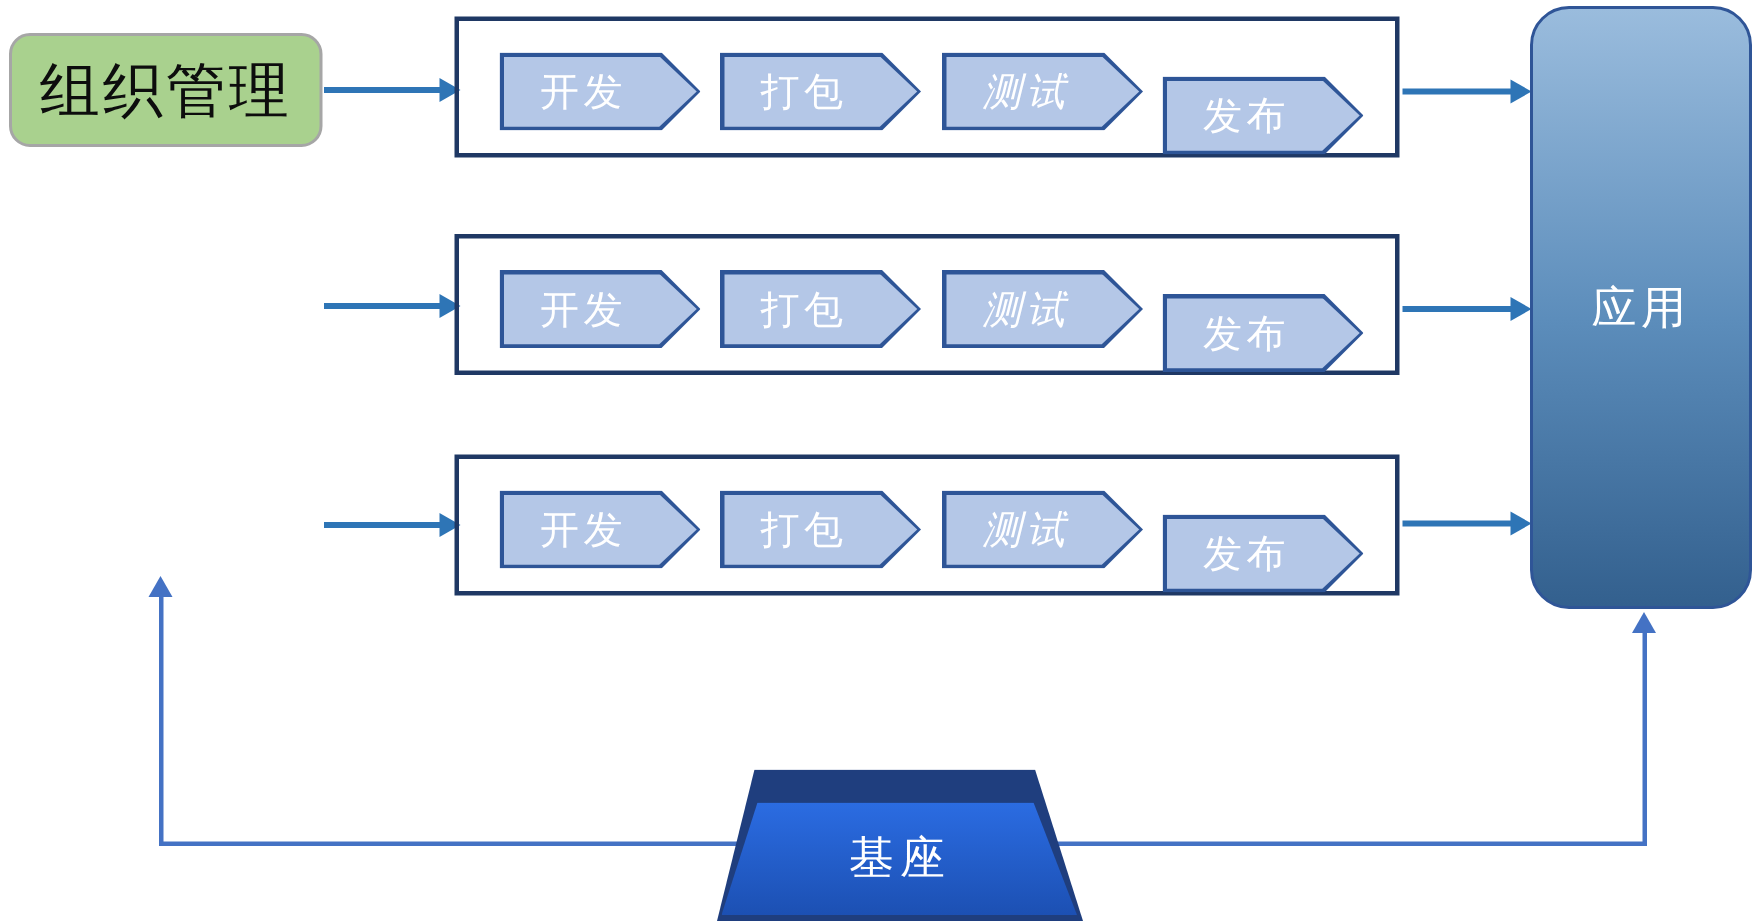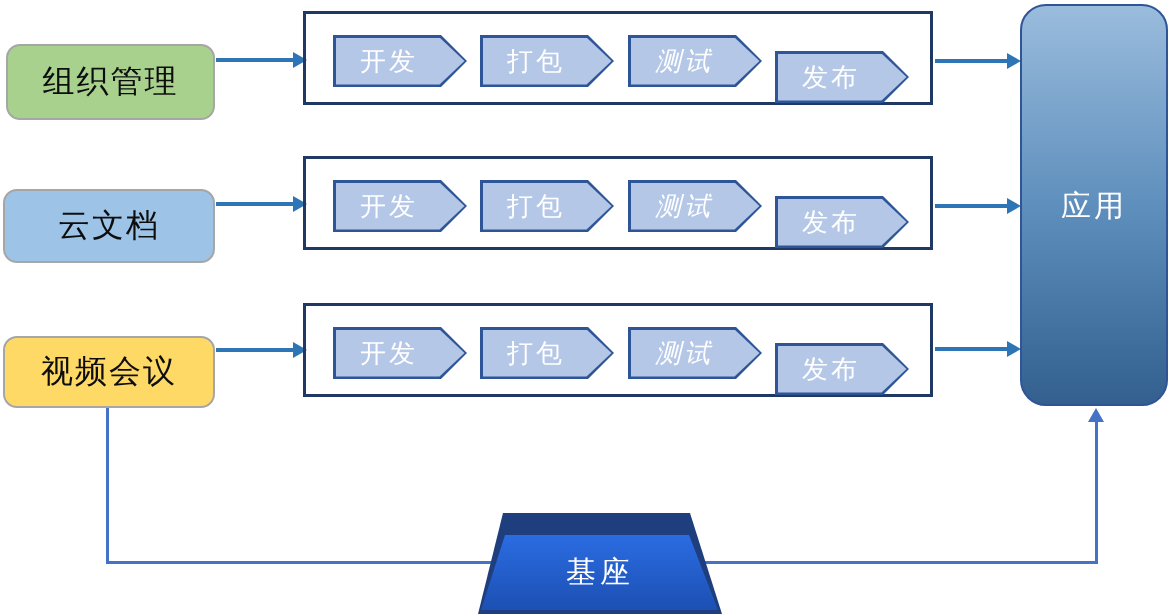--- a/index.html
+++ b/index.html
@@ -15,24 +15,23 @@
   }
 
   
   .module-box {
     position: absolute;
     border: 2px solid var(--module-border);
     border-radius: 14px;
     display: flex;
     align-items: center;
     justify-content: center;
-    font-size: 32px;
+    font-size: 40px;
     letter-spacing: 2px;
     color: var(--module-text);
-    margin-top: 22px;
   }
   .module-green  { left: 6px;  top: 22px;  width: 209px; height: 76px; background: var(--module-green); }
   .module-blue   { left: 3px;  top: 167px; width: 212px; height: 74px; background: var(--module-blue); }
   .module-yellow { left: 3px;  top: 314px; width: 212px; height: 72px; background: var(--module-yellow); }
 
   
   .pipeline-row {
     position: absolute;
     left: 303px;
     width: 630px;
@@ -152,26 +151,20 @@
 
   <div class="fb-line-h" style="left:106px; top:561px; width:992px;"></div>
   <div class="fb-line-v" style="left:106px; top:396px; height:168px;"></div>
   <div class="arrow-up" style="left:99px; top:384px;"></div>
   <div class="fb-line-v" style="left:1095px; top:420px; height:144px;"></div>
   <div class="arrow-up" style="left:1088px; top:408px;"></div>
 
   <div class="module-box module-green">
     <span>组织管理</span>
   </div>
-  <div class="module-box module-blue">
-    <span>云文档</span>
-  </div>
-  <div class="module-box module-yellow">
-    <span>视频会议</span>
-  </div>
 
   <div class="in-1">
     <div class="h-line"></div>
     <div class="arrow-right"></div>
   </div>
   <div class="in-2">
     <div class="h-line"></div>
     <div class="arrow-right"></div>
   </div>
   <div class="in-3">

